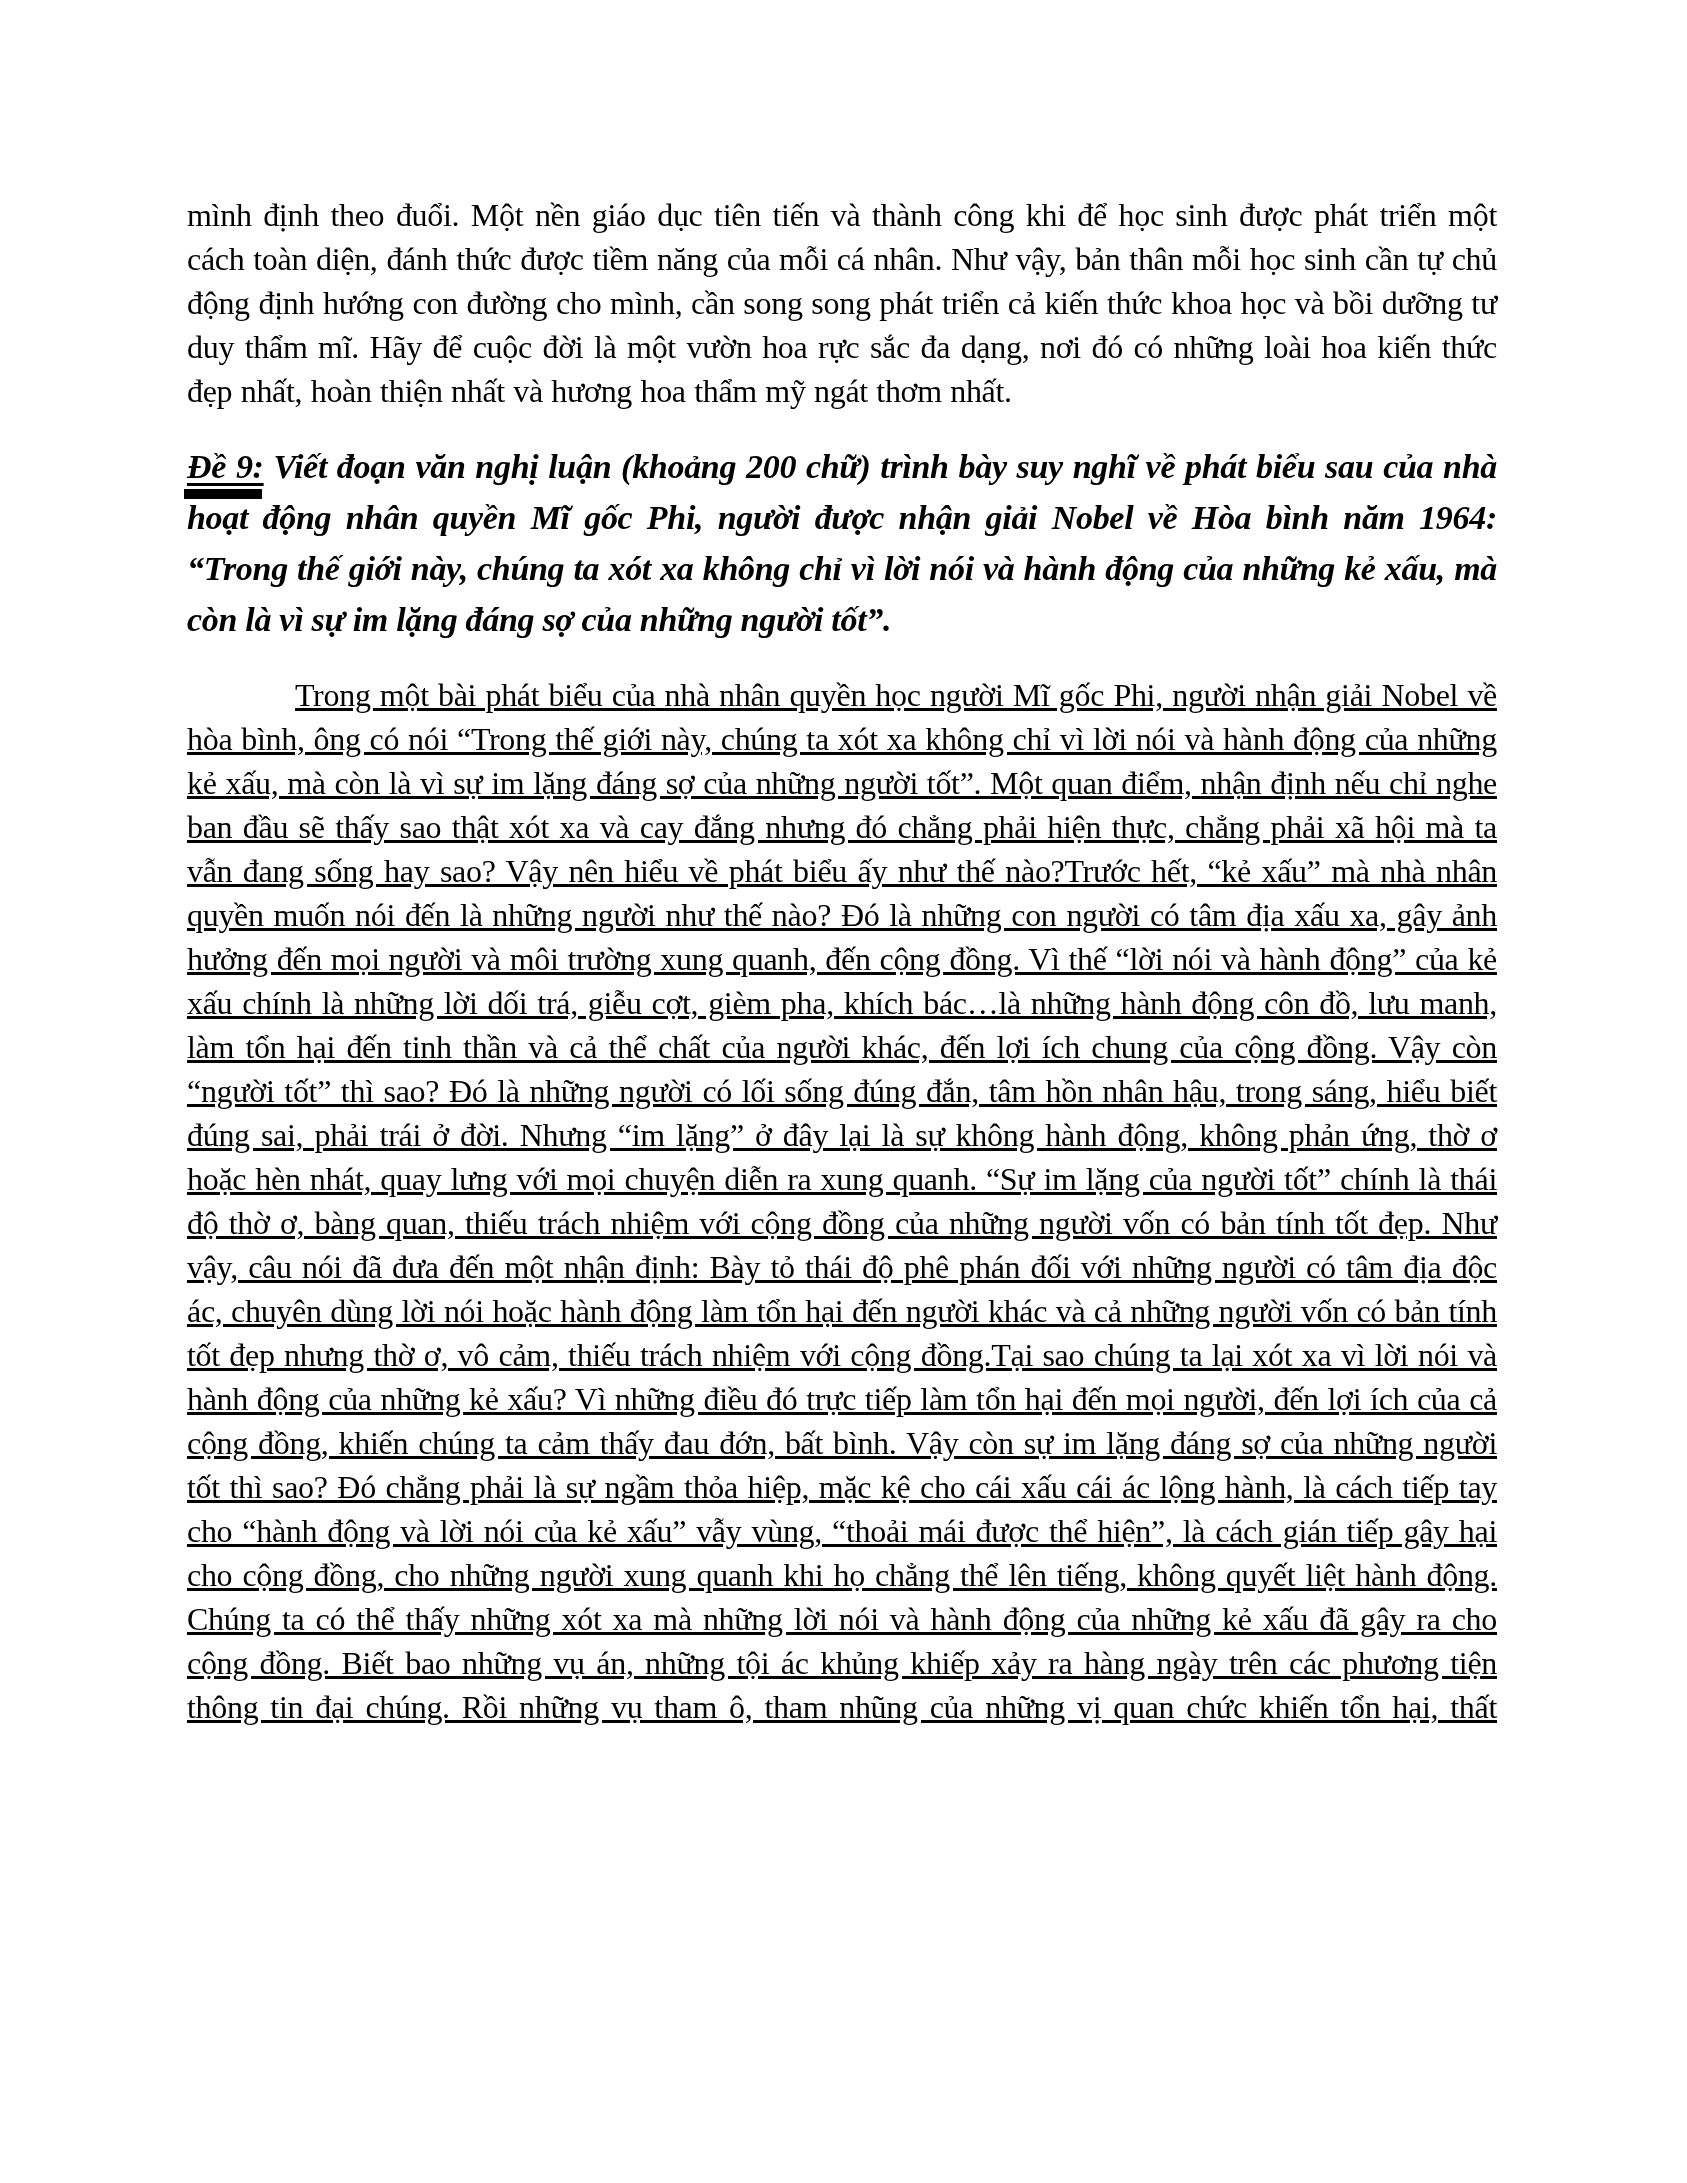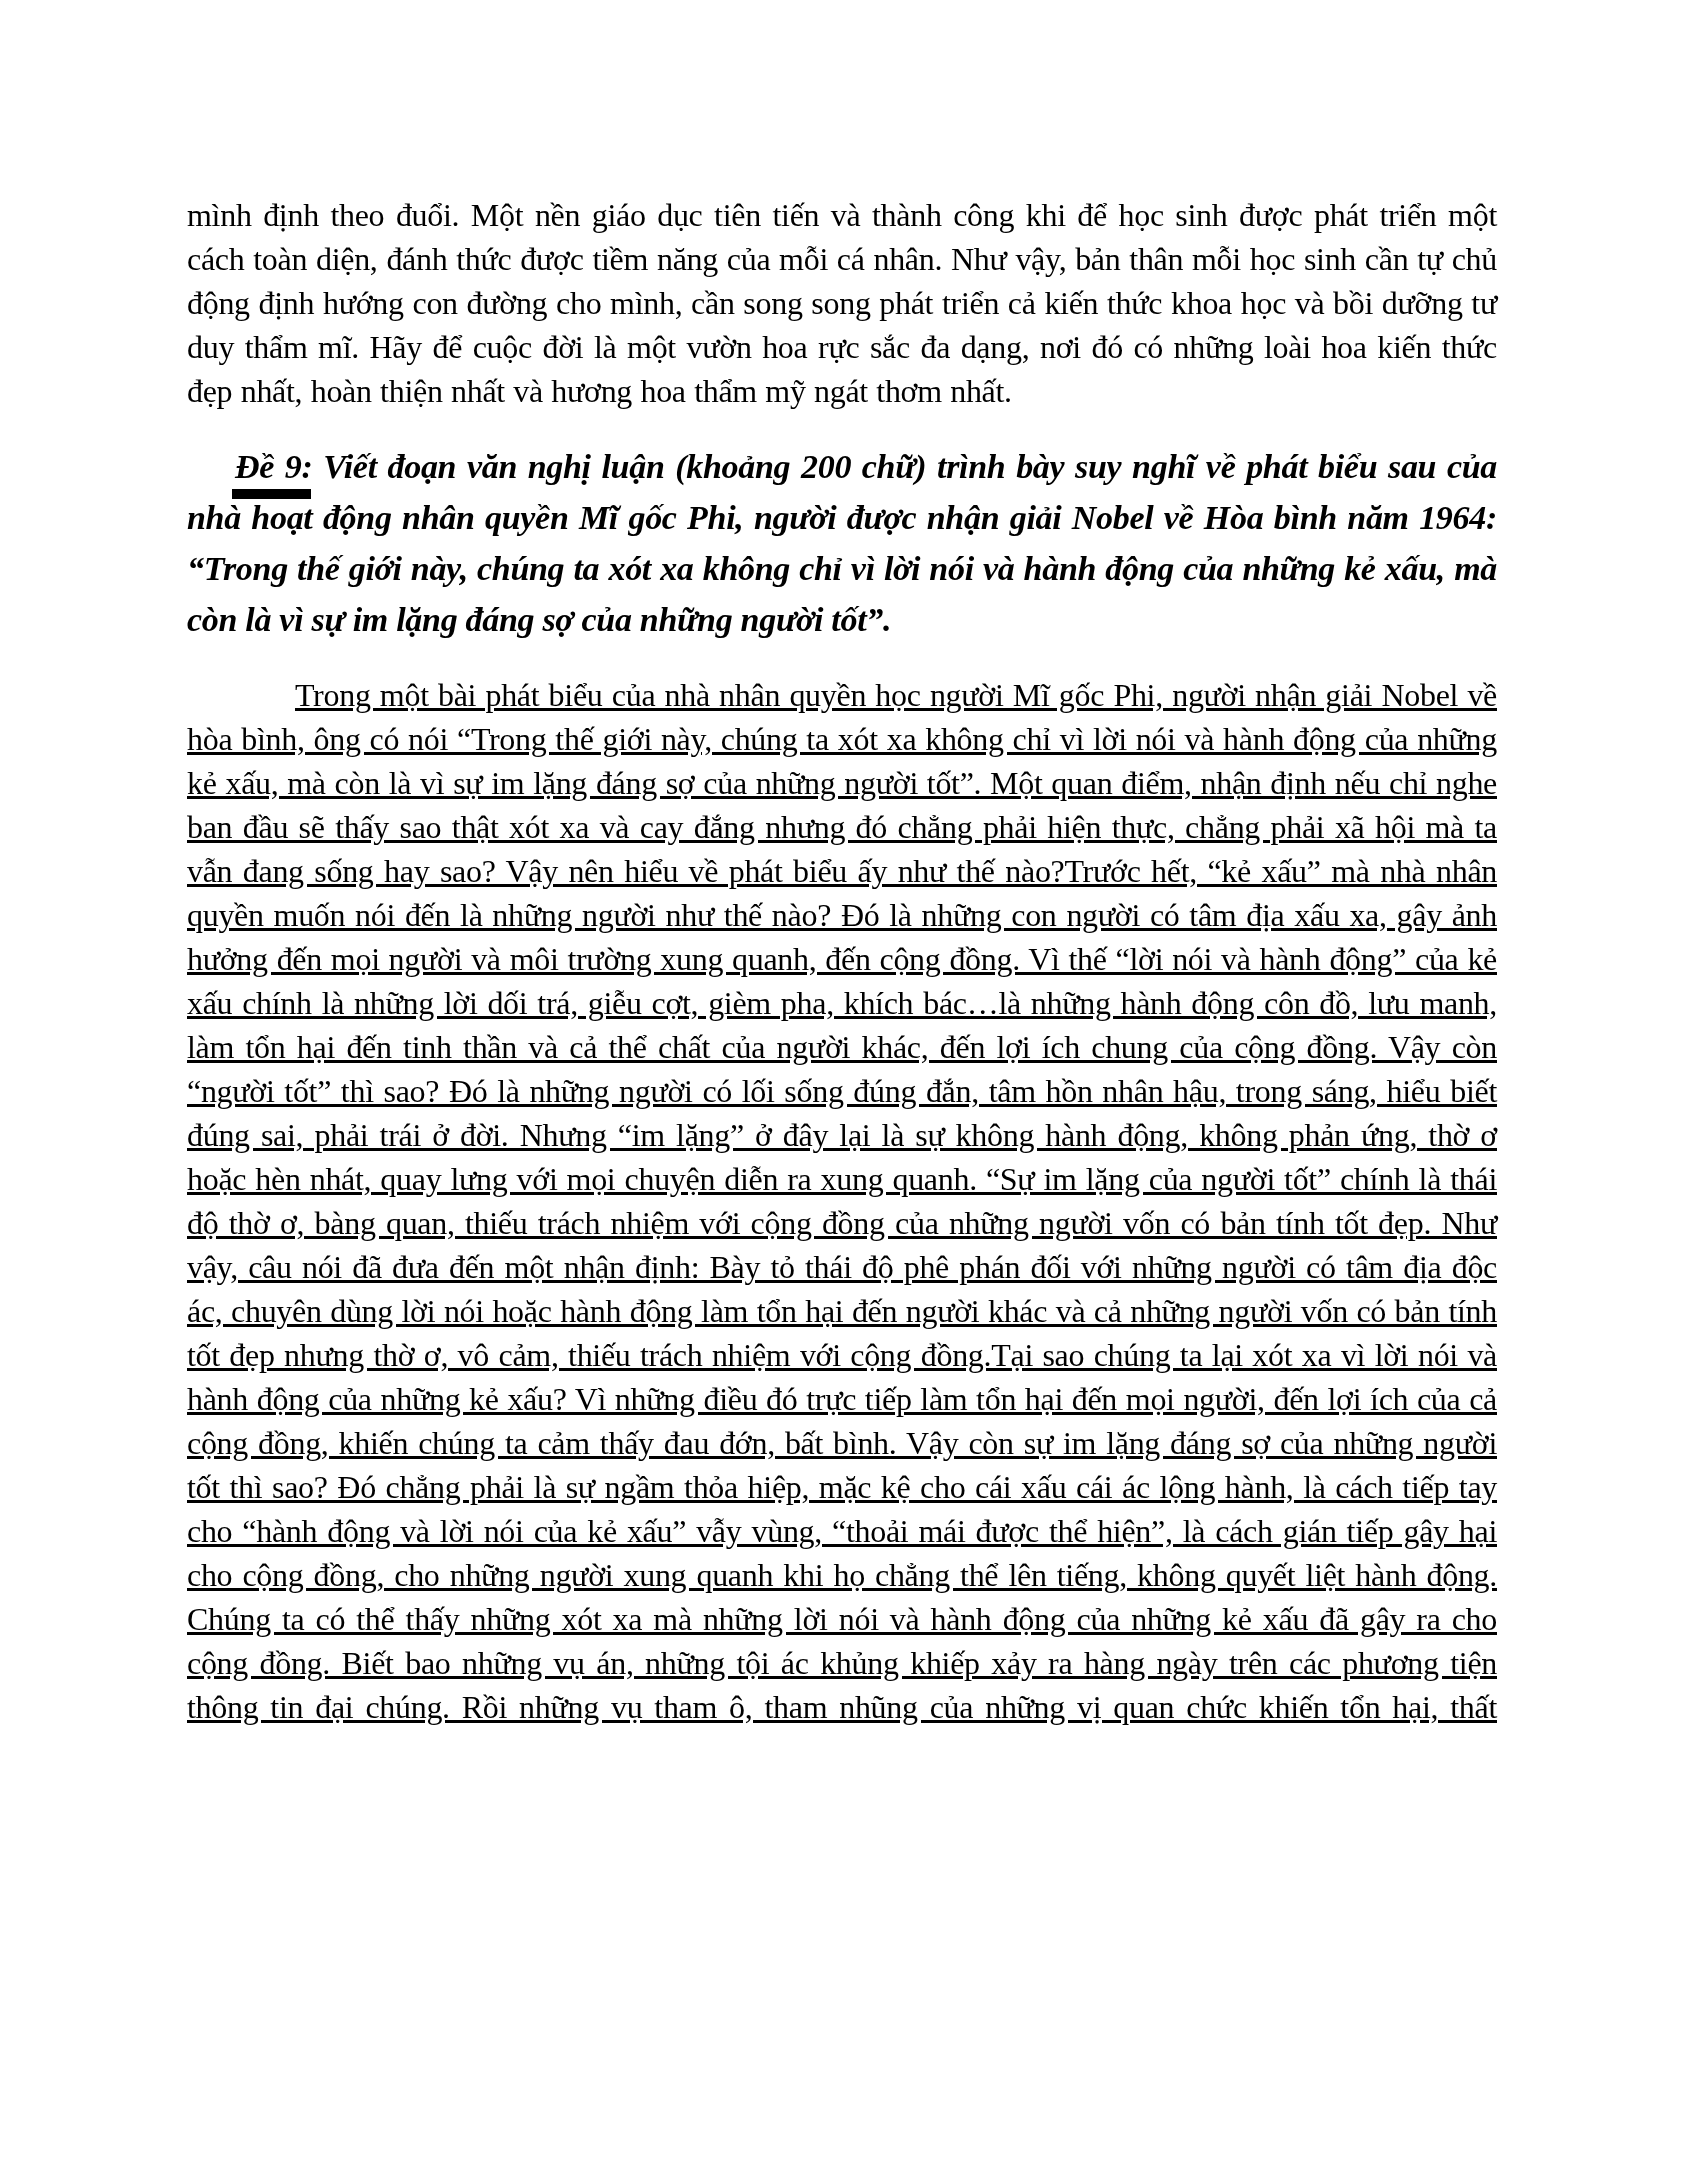--- a/index.html
+++ b/index.html
@@ -34,24 +34,24 @@
     margin: 28px 0 28.4px 0;
     font-size: 34px;
     line-height: 51px;
     font-weight: bold;
     font-style: italic;
     text-align: justify;
     letter-spacing: -0.3px;
   }
   .prompt-number {
     position: relative;
+    text-decoration: underline;
     text-decoration-thickness: 2.6px;
     text-underline-offset: 4.6px;
     white-space: nowrap;
-    margin-left: 48px;
   }
   
   .prompt-number::after {
     content: "";
     position: absolute;
     left: -2.6px;
     right: 1.3px;
     top: 41px;
     height: 10px;
     background: #000000;

